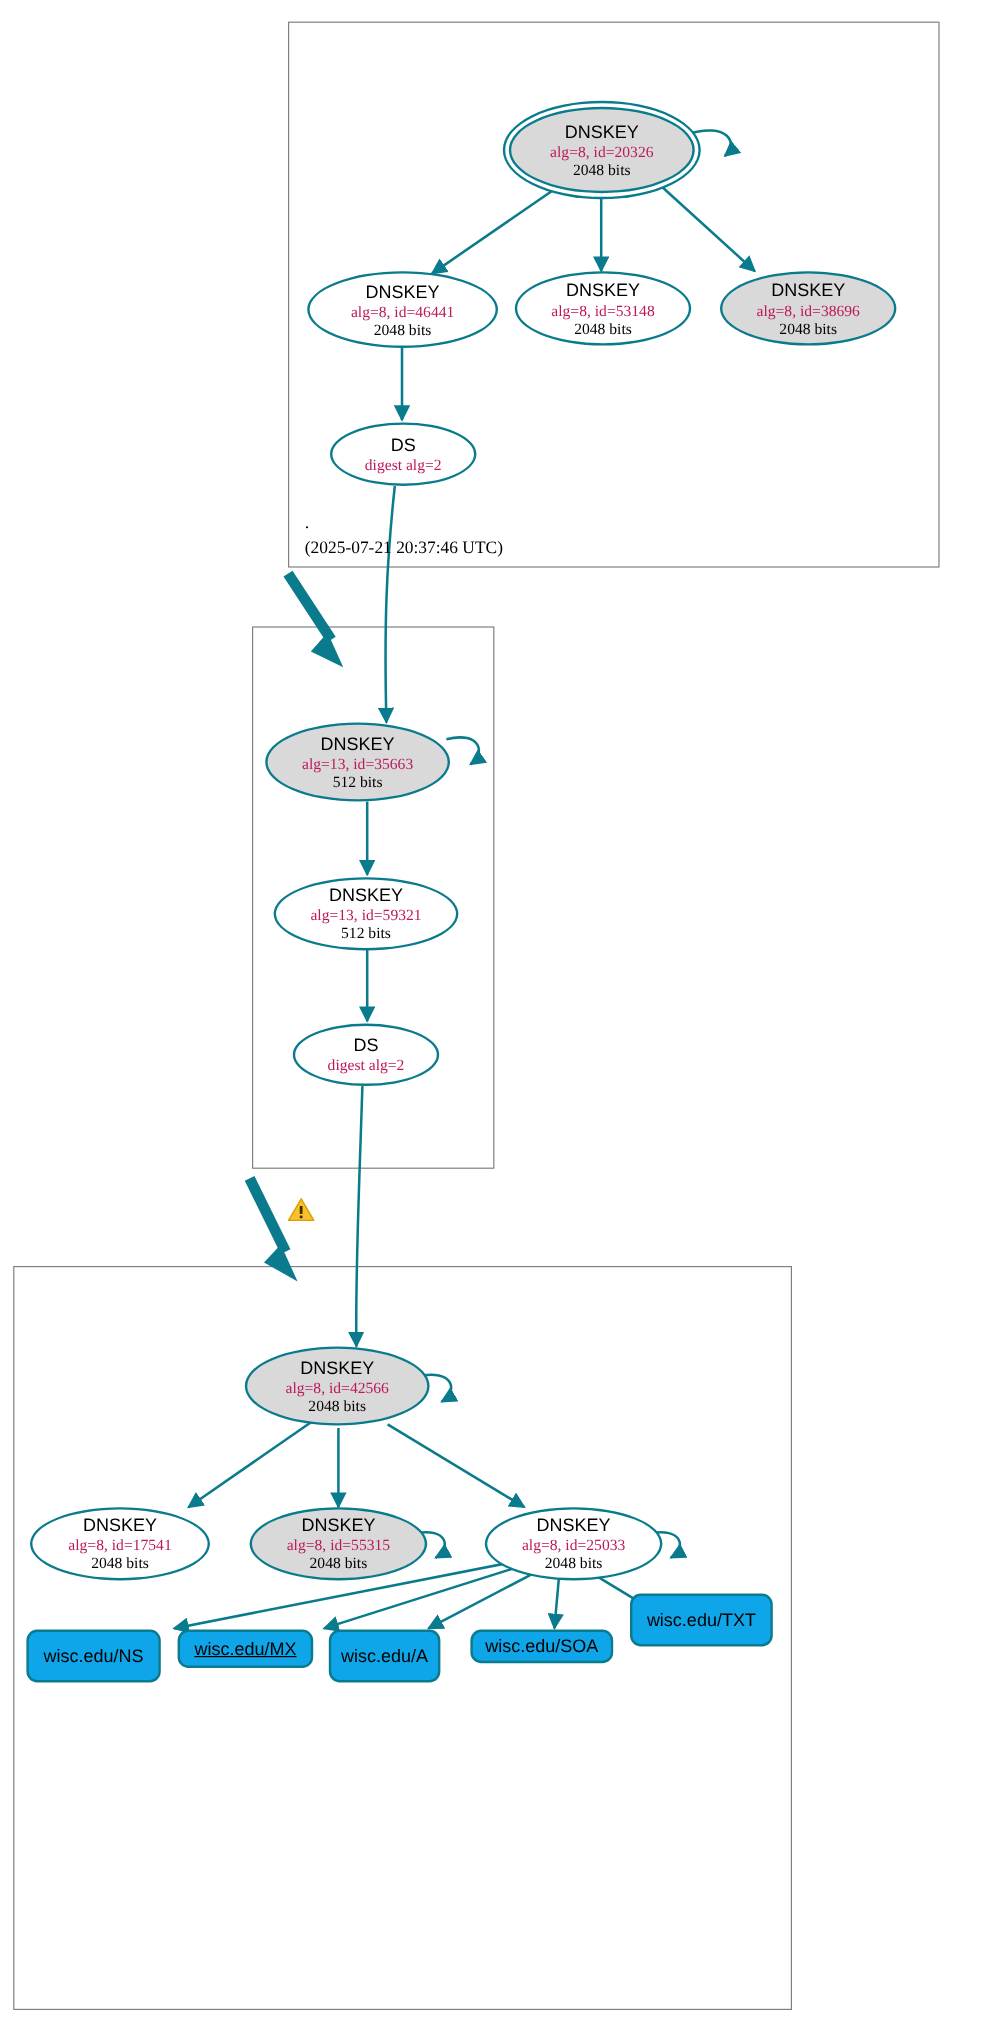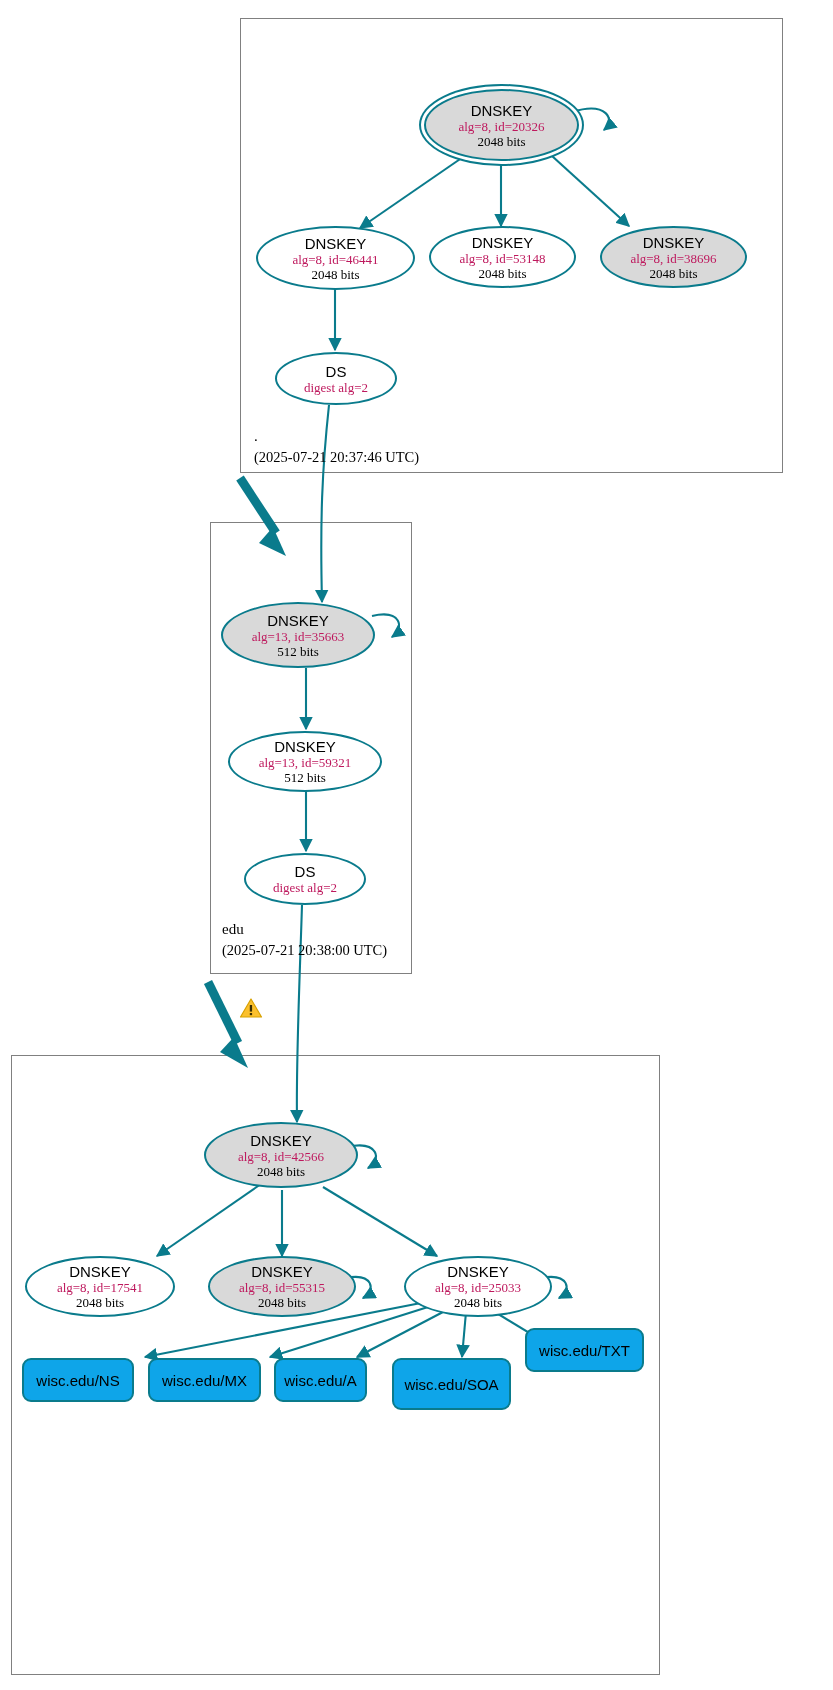--- a/index.html
+++ b/index.html
@@ -136,24 +136,20 @@
     <div class="t1">DNSKEY</div>
     <div class="t2">alg=13, id=59321</div>
     <div class="t3">512 bits</div>
   </div>
 
   <div class="node ellipse" style="left:244px;top:853px;width:122px;height:52px;">
     <div class="t1">DS</div>
     <div class="t2">digest alg=2</div>
   </div>
 
-  <div class="zonelabel" style="left:222px;top:921px;">
-    <div class="zname">edu</div>
-    <div class="ztime">(2025-07-21 20:38:00 UTC)</div>
-  </div>
 
   <div class="node ellipse shaded" style="left:204px;top:1122px;width:154px;height:66px;">
     <div class="t1">DNSKEY</div>
     <div class="t2">alg=8, id=42566</div>
     <div class="t3">2048 bits</div>
   </div>
 
   <div class="node ellipse" style="left:25px;top:1256px;width:150px;height:61px;">
     <div class="t1">DNSKEY</div>
     <div class="t2">alg=8, id=17541</div>
@@ -168,27 +164,27 @@
 
   <div class="node ellipse" style="left:404px;top:1256px;width:148px;height:61px;">
     <div class="t1">DNSKEY</div>
     <div class="t2">alg=8, id=25033</div>
     <div class="t3">2048 bits</div>
   </div>
 
   <div class="rrbox" style="left:22px;top:1358px;width:112px;height:44px;">
     <span>wisc.edu/NS</span>
   </div>
-  <div class="rrbox" style="left:148px;top:1358px;width:113px;height:44px;">
+  <div class="rrbox" style="left:148px;top:1358px;width:113px;height:32px;text-decoration:underline;">
     <span>wisc.edu/MX</span>
   </div>
   <div class="rrbox" style="left:274px;top:1358px;width:93px;height:44px;">
     <span>wisc.edu/A</span>
   </div>
-  <div class="rrbox" style="left:392px;top:1358px;width:119px;height:52px;">
+  <div class="rrbox" style="left:392px;top:1358px;width:119px;height:28px;">
     <span>wisc.edu/SOA</span>
   </div>
   <div class="rrbox" style="left:525px;top:1328px;width:119px;height:44px;">
     <span>wisc.edu/TXT</span>
   </div>
 
 
 </div>
 
 </body></html>

